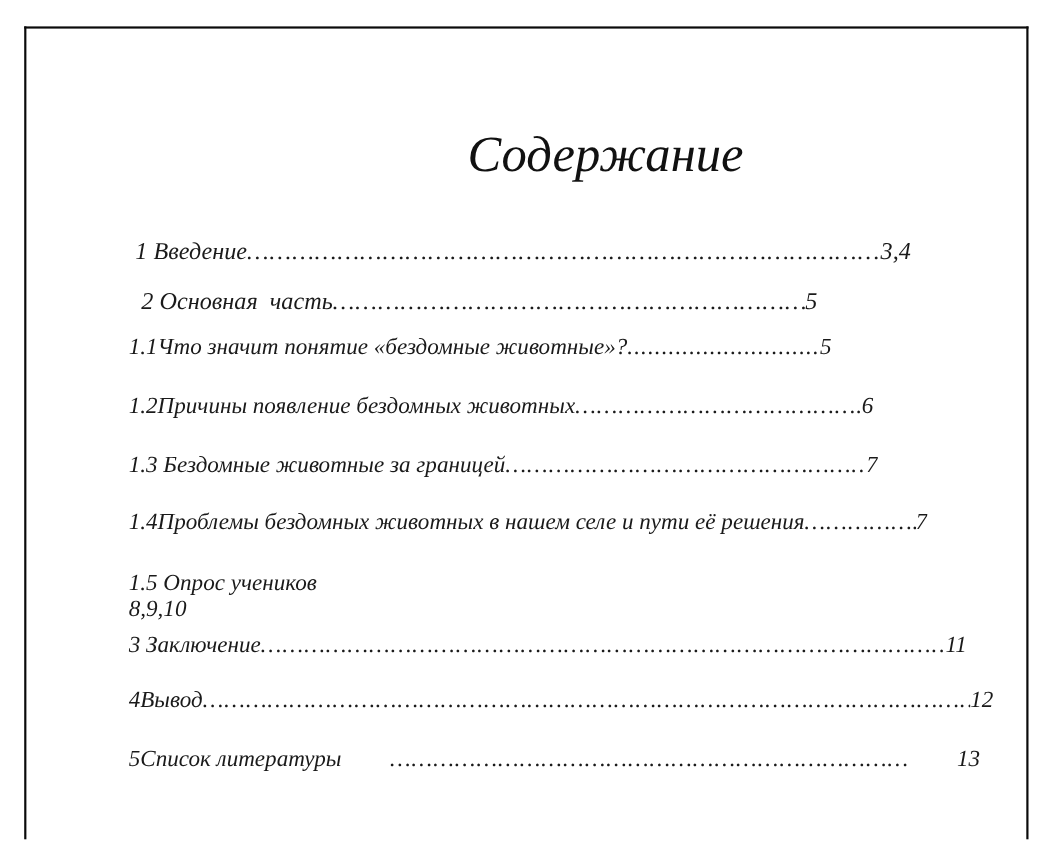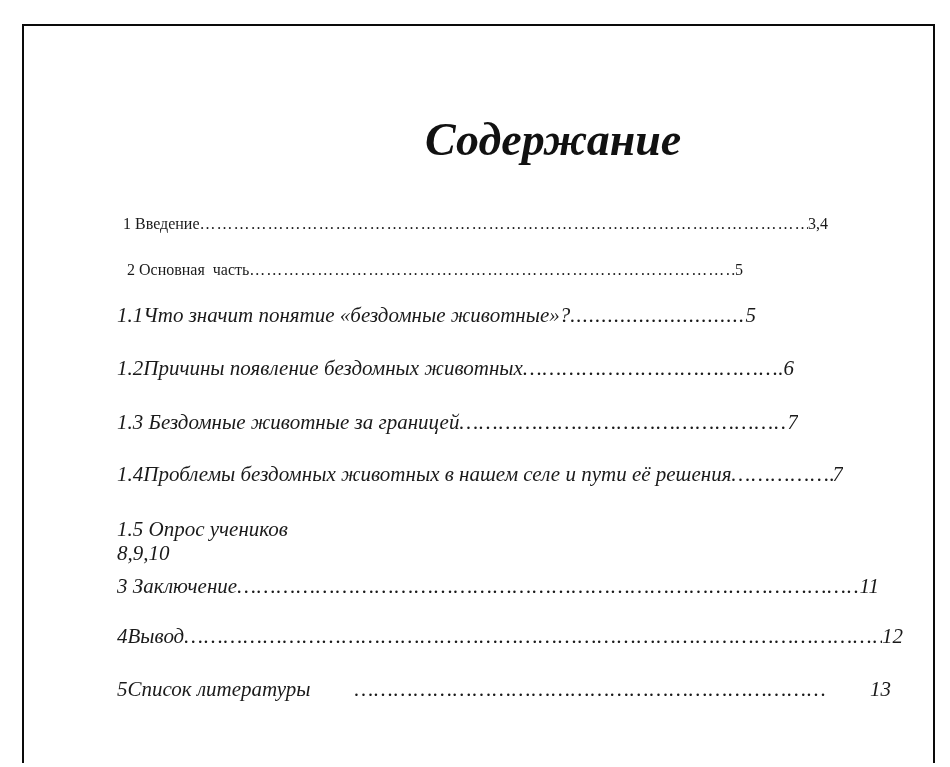--- a/index.html
+++ b/index.html
@@ -27,33 +27,34 @@
     border-bottom: none;
   }
   .title {
     position: absolute;
     left: 425px;
     top: 112px;
     margin: 0;
     font-family: "Liberation Serif", serif;
     font-size: 46px;
     font-style: italic;
-    font-weight: bold;
+    font-weight: normal;
     line-height: 1.2;
     color: #111111;
     white-space: nowrap;
   }
   .toc-row {
     position: absolute;
     display: flex;
     align-items: baseline;
-    font-size: 16px;
+    font-size: 22px;
     line-height: 1.15;
     white-space: nowrap;
     overflow: hidden;
+    font-style: italic;
   }
   .toc-row.italic {
     font-style: italic;
     font-size: 21px;
   }
   .toc-row .label {
     white-space: pre;
     flex: 0 0 auto;
   }
   .toc-row .leader {

